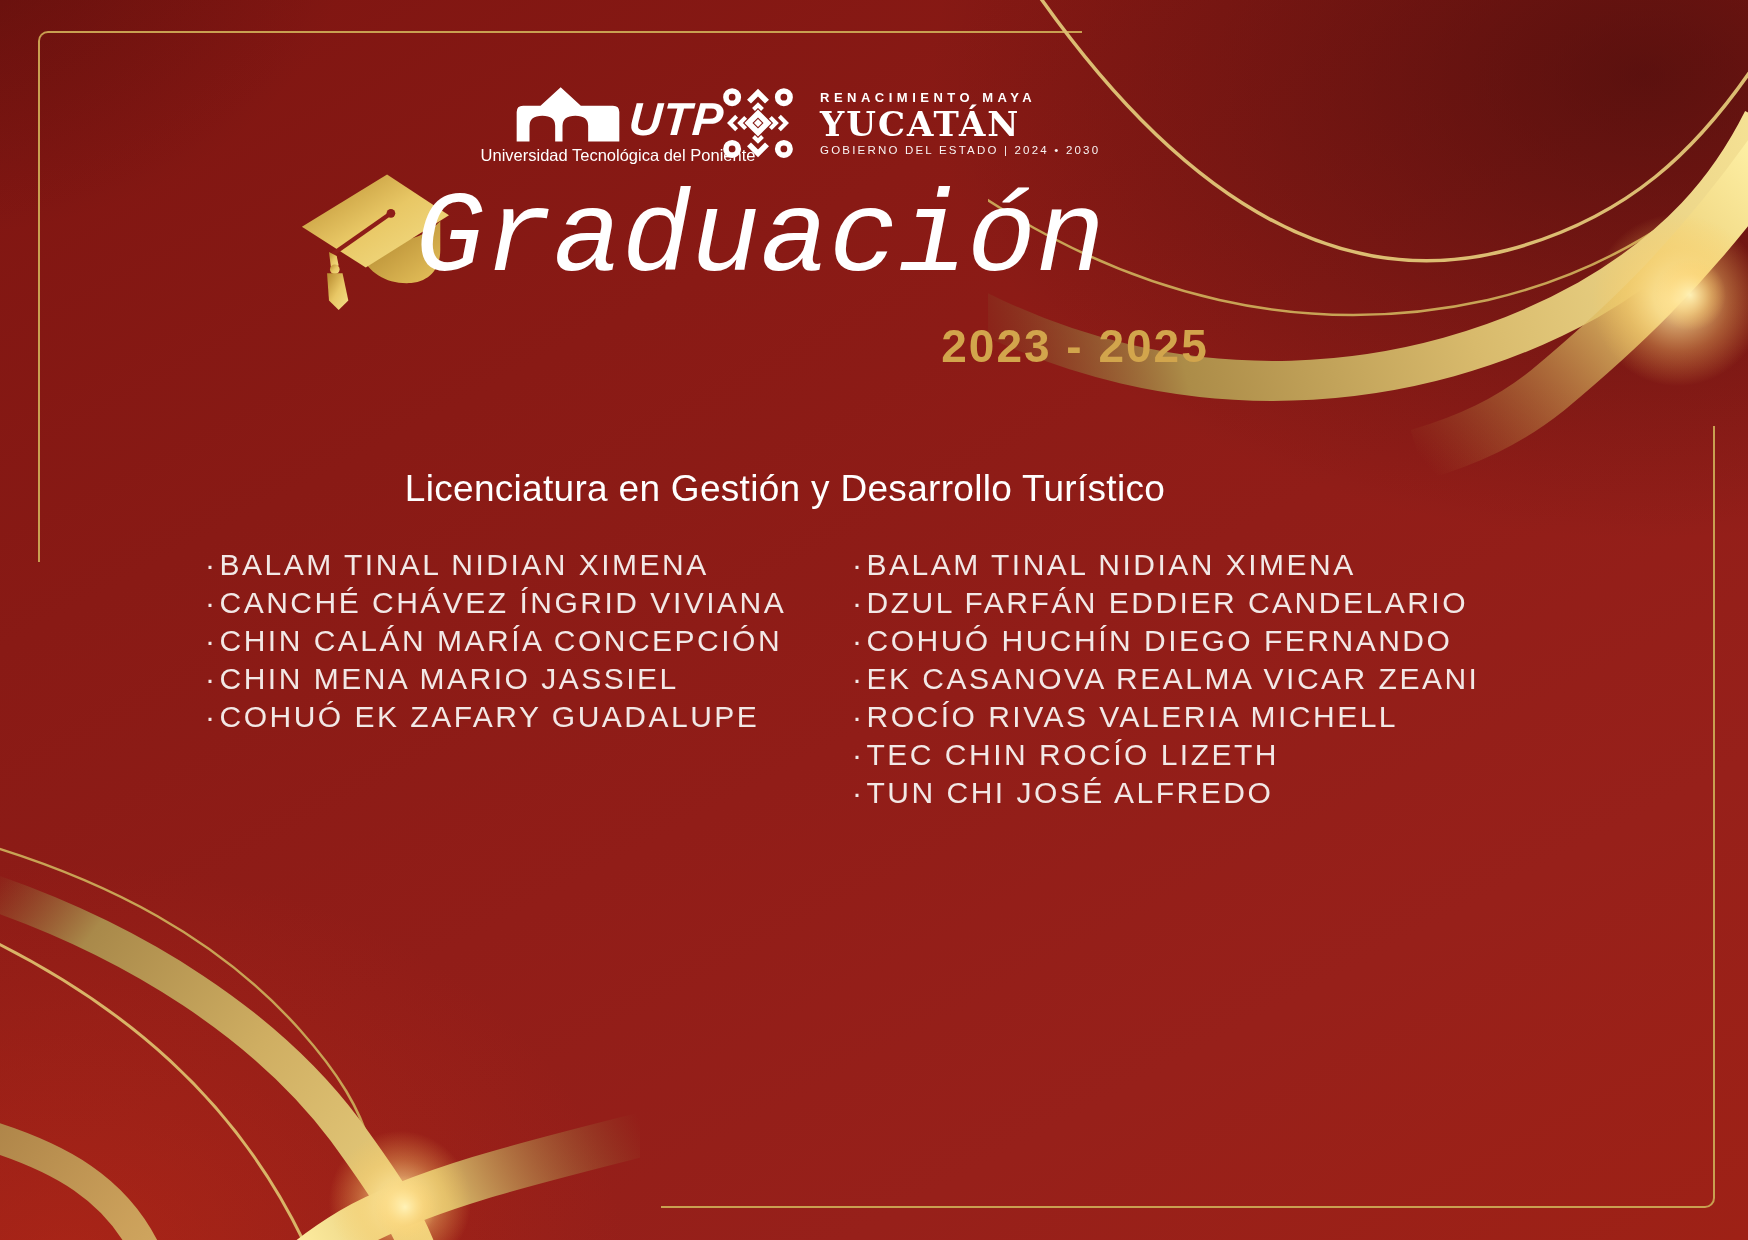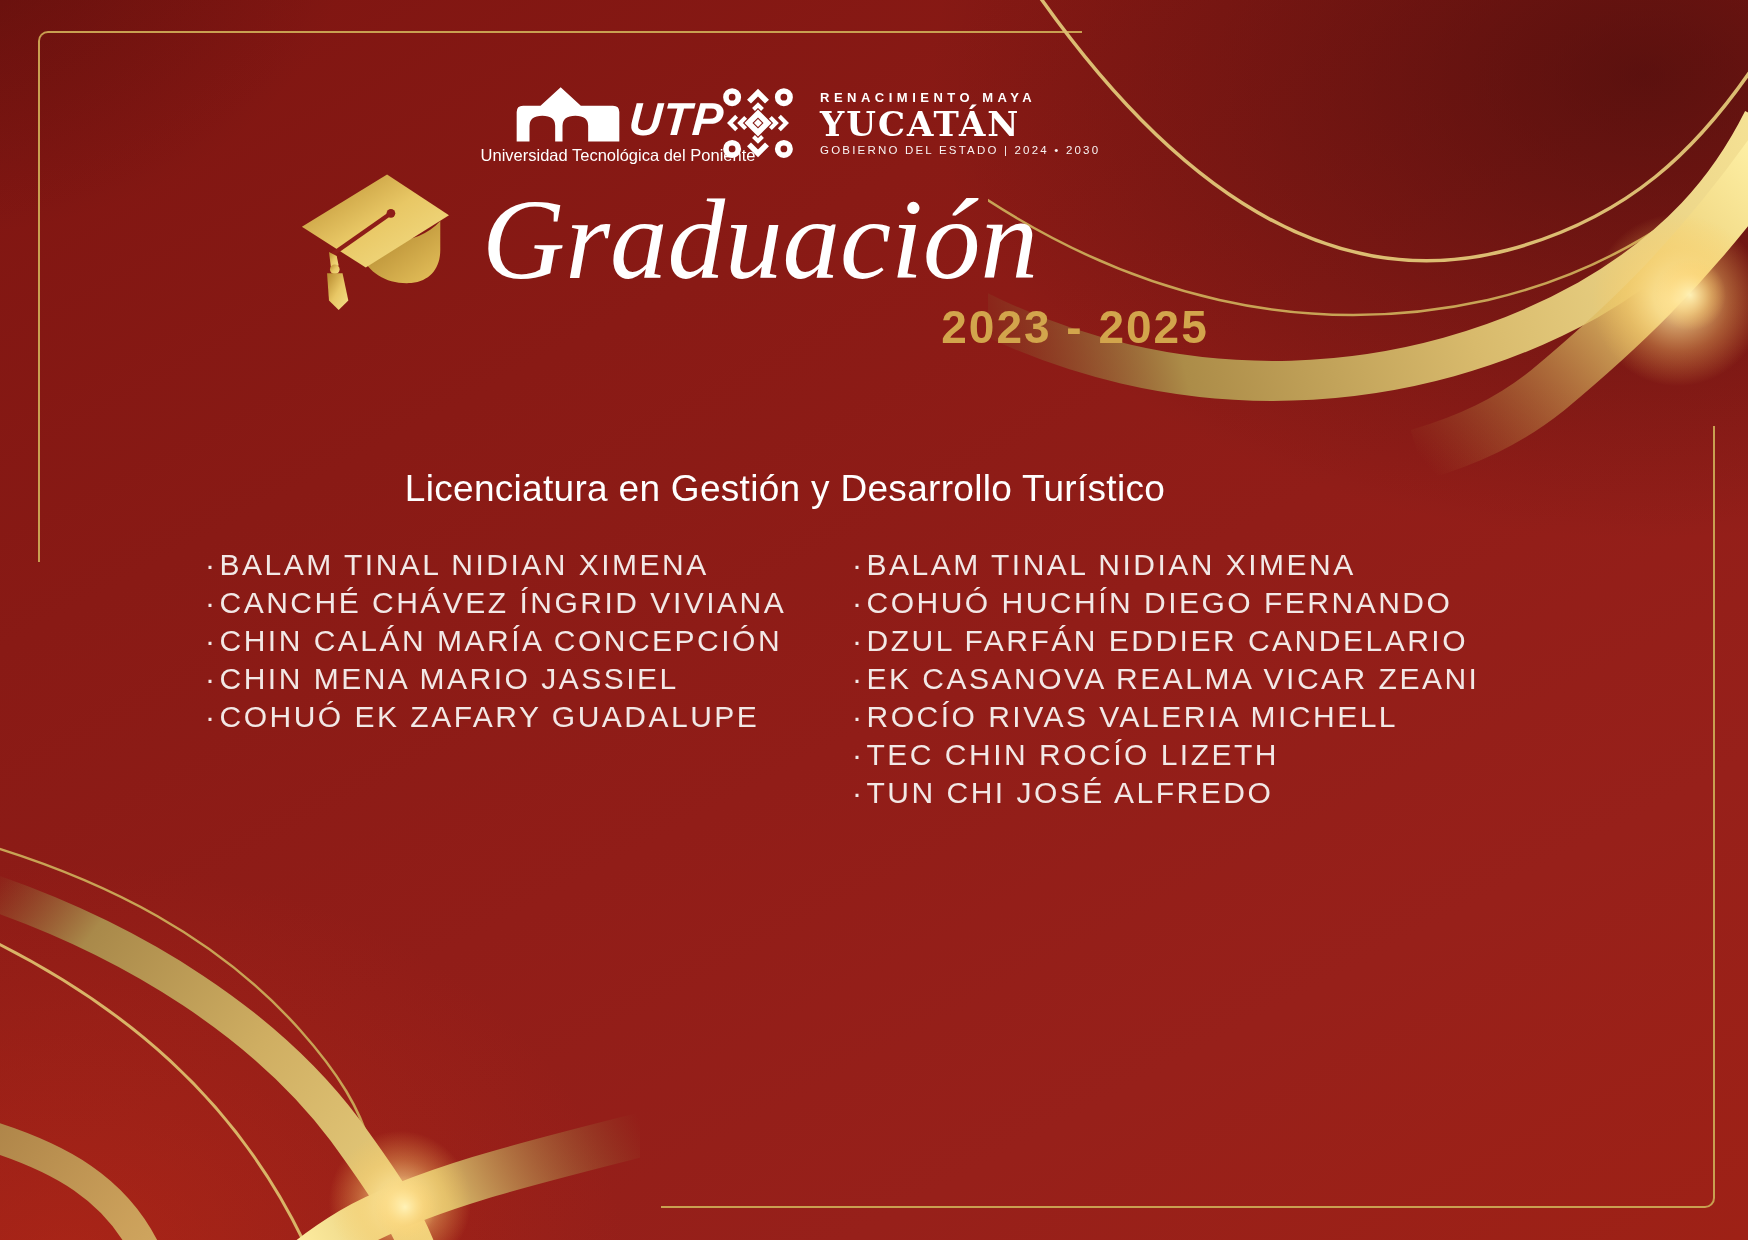--- a/index.html
+++ b/index.html
@@ -27,22 +27,22 @@
   .utp-caption{font-size:16.5px;margin-top:4px;white-space:nowrap;}
 
   .yuc-logo{left:722px;top:84px;display:flex;align-items:center;gap:26px;color:#fff;}
   .yuc-text{display:flex;flex-direction:column;}
   .yuc-line1{font-size:13px;font-weight:bold;letter-spacing:4.5px;white-space:nowrap;}
   .yuc-line2{font-family:"DejaVu Serif",serif;font-size:34px;font-weight:bold;letter-spacing:2px;line-height:1.15;}
   .yuc-line3{font-size:11.5px;letter-spacing:2.2px;opacity:.95;white-space:nowrap;text-align:right;}
 
   
   .script-title{left:400px;top:168px;width:720px;text-align:center;color:#ffffff;
-    font-family:Liberation Serif, serif;font-style:italic;font-size:115px;line-height:1.25;}
-  .years{left:930px;top:300px;width:290px;text-align:center;color:#d2a54c;
+    font-family:Liberation Mono, monospace;font-style:italic;font-size:115px;line-height:1.25;}
+  .years{left:930px;top:319px;width:290px;text-align:center;color:#d2a54c;
     font-size:46px;font-weight:bold;letter-spacing:2px;}
 
   .program-title{left:355px;top:468px;width:860px;text-align:center;color:#ffffff;
     font-size:37px;letter-spacing:0.3px;white-space:nowrap;}
 
   
   .names{list-style:none;margin:0;padding:0;color:#f2e8e6;font-size:30px;line-height:38px;letter-spacing:2.5px;}
   .names li{white-space:nowrap;}
   .names .bullet{margin-right:2px;}
   .col-left{left:205px;top:546px;}
@@ -184,21 +184,21 @@
   <ul class="abs names col-left">
     <li><span class="bullet">·</span><span>BALAM TINAL NIDIAN XIMENA</span></li>
     <li><span class="bullet">·</span><span>CANCHÉ CHÁVEZ ÍNGRID VIVIANA</span></li>
     <li><span class="bullet">·</span><span>CHIN CALÁN MARÍA CONCEPCIÓN</span></li>
     <li><span class="bullet">·</span><span>CHIN MENA MARIO JASSIEL</span></li>
     <li><span class="bullet">·</span><span>COHUÓ EK ZAFARY GUADALUPE</span></li>
   </ul>
 
   <ul class="abs names col-right">
     <li><span class="bullet">·</span><span>BALAM TINAL NIDIAN XIMENA</span></li>
+    <li><span class="bullet">·</span><span>DZUL FARFÁN EDDIER CANDELARIO</span></li>
     <li><span class="bullet">·</span><span>COHUÓ HUCHÍN DIEGO FERNANDO</span></li>
-    <li><span class="bullet">·</span><span>DZUL FARFÁN EDDIER CANDELARIO</span></li>
     <li><span class="bullet">·</span><span>EK CASANOVA REALMA VICAR ZEANI</span></li>
     <li><span class="bullet">·</span><span>ROCÍO RIVAS VALERIA MICHELL</span></li>
     <li><span class="bullet">·</span><span>TEC CHIN ROCÍO LIZETH</span></li>
     <li><span class="bullet">·</span><span>TUN CHI JOSÉ ALFREDO</span></li>
   </ul>
 
 </div>
 
 </body></html>

